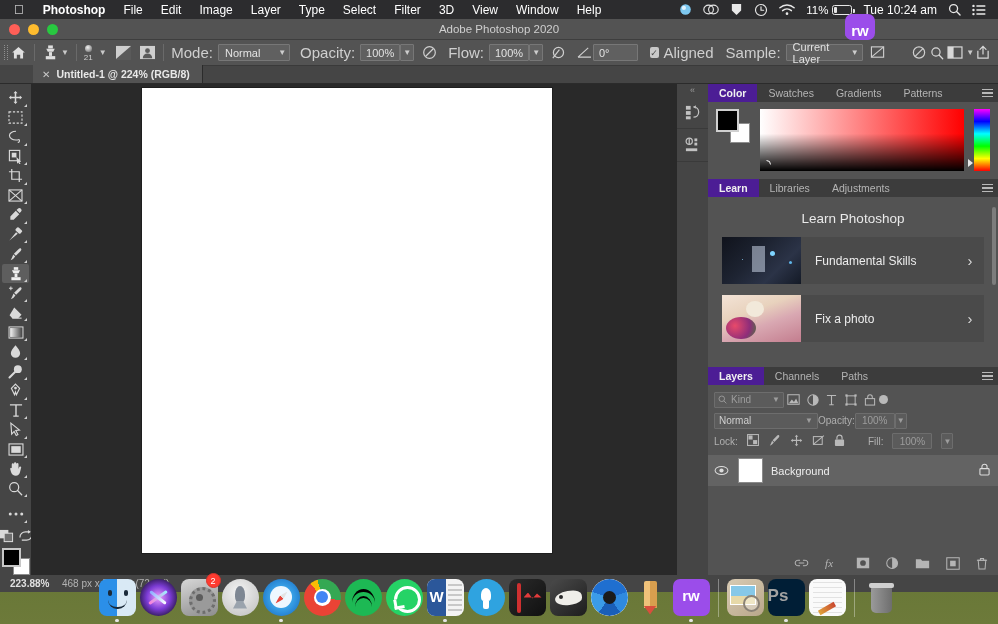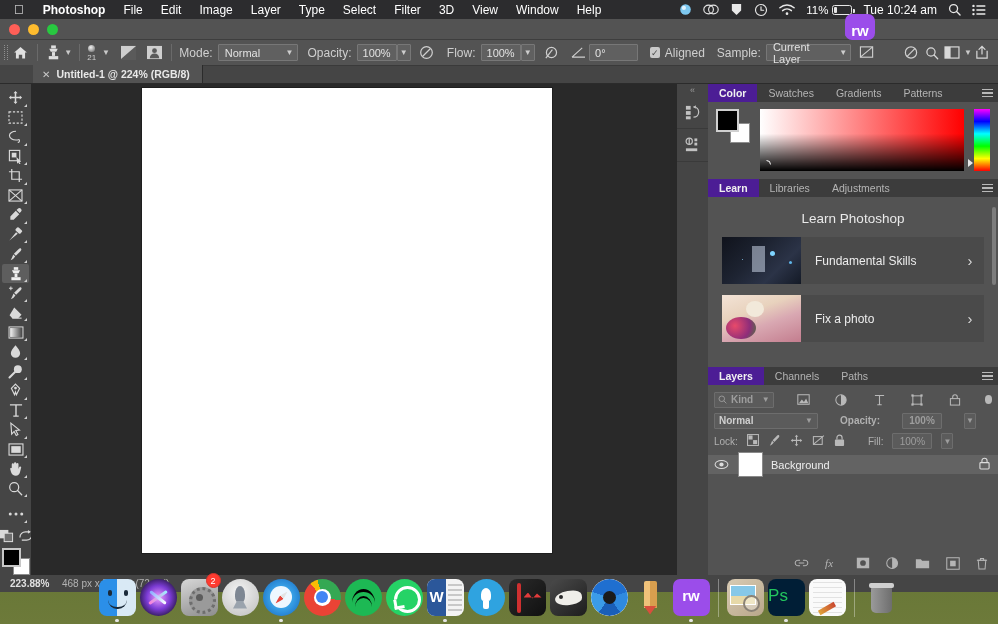--- a/index.html
+++ b/index.html
@@ -55,21 +55,21 @@
   #optionsbar {
     height:26px; background:#535353; display:flex; align-items:center;
     border-bottom:1px solid #3a3a3a; padding-left:2px; gap:0px;
   }
   .ob-grip { width:9px; height:26px; display:flex; align-items:center; justify-content:center; color:#8c8c8c; }
   .ob-grip:before{content:"";width:2px;height:15px;border-left:1px dotted #8f8f8f;border-right:1px dotted #8f8f8f;}
   .sep { width:1px; height:17px; background:#6a6a6a; margin:0 7px; }
   .ob-btn { width:22px; height:22px; display:flex;align-items:center;justify-content:center;color:#d2d2d2;}
   .ob-tool { display:flex; align-items:center; }
   .caret { font-size:8px; color:#c9c9c9; margin-left:2px; }
-  .lbl { font-size:12px; color:#cfcfcf; margin-right:5px; }
+  .lbl { font-size:15px; color:#cfcfcf; margin-right:5px; }
   .sel {
     background:#606060; border:1px solid #777; height:17px; display:flex; align-items:center;
     padding:0 3px 0 6px; color:#e2e2e2; font-size:11px; border-radius:1px; min-width:36px;
     justify-content:space-between;
   }
   .sel .cv { font-size:8px; margin-left:7px; color:#cdcdcd;}
   .field { background:#606060; border:1px solid #777; height:17px; display:flex;align-items:center;
     padding:0 5px; color:#e2e2e2; font-size:11px; border-radius:1px; }
   .chk { width:11px;height:11px;background:#c9c9c9;border-radius:2px;display:flex;align-items:center;justify-content:center;color:#4a4a4a;font-size:9px;margin-right:5px;}
   .brushnum { display:flex;flex-direction:column;align-items:center;justify-content:center;line-height:1;}
@@ -137,33 +137,33 @@
   .card .chev { width:28px; text-align:center; color:#dcdcdc; font-size:15px; }
   .thumb.a { background:linear-gradient(135deg,#10131c 0%,#1d2331 40%,#2b3347 70%,#141a26 100%); position:relative;}
   .thumb.a:before{content:"";position:absolute;left:30px;top:9px;width:13px;height:26px;background:#c8d4e6;opacity:.55;}
   .thumb.a:after{content:"";position:absolute;left:48px;top:14px;width:5px;height:5px;border-radius:50%;background:#7fd4ff;box-shadow:18px 9px 0 -1px #5fb4e8, -30px 6px 0 -2px #88c9f0;}
   .thumb.b { background:linear-gradient(160deg,#f3e3d6 0%,#e8d2bd 35%,#d9a8b2 60%,#c37d8e 100%); position:relative;}
   .thumb.b:before{content:"";position:absolute;left:4px;bottom:3px;width:30px;height:22px;border-radius:50%;background:radial-gradient(circle at 30% 40%,#e84a6a,#8e2d7a 60%, #4a7d3a 100%);}
   .thumb.b:after{content:"";position:absolute;left:24px;top:6px;width:18px;height:16px;border-radius:50%;background:#f2e9da;}
   .pscroll { position:absolute; right:2px; top:10px; width:4px; height:78px; background:#7d7d7d; border-radius:2px;}
   
   #layersbody { flex:1; display:flex; flex-direction:column; background:#535353;}
-  .lrow { height:21px; display:flex; align-items:center; padding:0 6px; gap:22px;font-weight:bold; }
+  .lrow { height:21px; display:flex; align-items:center; padding:0 6px; gap:0; }
   .kindbox { width:70px; height:16px; background:#5b5b5b; border:1px solid #6d6d6d; display:flex;align-items:center;
              gap:4px; padding:0 3px; font-size:10px; color:#9d9d9d; border-radius:1px;}
   .kindbox .cv{margin-left:auto;font-size:8px;}
   .filticon { width:19px; height:17px; display:flex;align-items:center;justify-content:center;color:#b9b9b9;}
   .toggleknob{width:9px;height:9px;border-radius:50%;background:#b9b9b9;}
   .blendsel { width:104px; height:16px; background:#5b5b5b; border:1px solid #6d6d6d; display:flex;align-items:center;
               padding:0 4px; font-size:10px; color:#cfcfcf; border-radius:1px;}
   .blendsel .cv{margin-left:auto;font-size:8px;color:#9d9d9d;}
   .opbox { width:40px;height:16px;background:#5b5b5b;border:1px solid #6d6d6d;display:flex;align-items:center;justify-content:center;font-size:10px;color:#9d9d9d;border-radius:1px;}
   .smallcv{width:12px;height:16px;background:#5b5b5b;border:1px solid #6d6d6d;display:flex;align-items:center;justify-content:center;font-size:8px;color:#9d9d9d;border-radius:1px;}
   .lockrow { height:20px; display:flex; align-items:center; padding:0 6px; gap:9px; font-size:10px; color:#b0b0b0;}
-  .layeritem { height:19px; background:#636363; display:flex; align-items:center; padding:0 8px 0 4px; gap:8px; margin-top:4px;}
+  .layeritem { height:31px; background:#636363; display:flex; align-items:center; padding:0 8px 0 4px; gap:8px; margin-top:4px;}
   .eye { width:18px; display:flex;align-items:center;justify-content:center;color:#d8d8d8;}
   .lthumb { width:25px;height:25px;background:#fff;border:1px solid #8a8a8a;}
   .lname { font-size:11px; color:#ededed; flex:1; }
   .lockglyph { color:#d8d8d8; }
   .lfooter { height:22px; display:flex; align-items:center; justify-content:flex-end; gap:16px; padding-right:10px; color:#b5b5b5; }
   
   #statusbar { height:17px; background:#454545; display:flex; align-items:center; font-size:10px; color:#cfcfcf; }
   #statusbar .zoomv { width:62px; padding-left:10px; font-weight:bold; color:#e0e0e0; }
   #statusbar .dims { color:#b3b3b3; }
   #statusbar .arr { margin-left:14px; color:#b3b3b3; font-size:9px;}
@@ -225,21 +225,21 @@
   .ic-pencil:before{content:"";position:absolute;left:12px;top:2px;width:13px;height:27px;background:linear-gradient(90deg,#f0c27a 0 45%,#d99f4e 45% 100%);border-radius:2px 2px 0 0;}
   .ic-pencil:after{content:"";position:absolute;left:12px;top:27px;width:13px;height:9px;background:#d94f3d;clip-path:polygon(0 0,100% 0,50% 100%);}
   .ic-rw{background:#9b4dea;border-radius:7px;}
   .ic-rw em{position:absolute;left:0;right:0;top:8px;text-align:center;color:#fff;font-style:normal;font-weight:bold;font-size:15px;}
   .ic-rw:before{content:"";position:absolute;left:-4px;top:13px;width:8px;height:9px;border-radius:50%;background:#9b4dea;}
   .ic-rw:after{content:"";position:absolute;left:14px;top:-4px;width:9px;height:8px;border-radius:50%;background:#9b4dea;}
   .ic-preview{background:linear-gradient(140deg,#d8cbb4,#b9a78a);}
   .ic-preview:before{content:"";position:absolute;left:3px;top:6px;width:24px;height:18px;background:linear-gradient(180deg,#86c8e8 0 55%,#e7d9a8 55% 100%);border:1.5px solid #fff;}
   .ic-preview:after{content:"";position:absolute;right:4px;bottom:4px;width:13px;height:13px;border-radius:50%;border:2.5px solid #8a8276;background:rgba(255,255,255,.35);}
   .ic-ps{background:#001e36;border-radius:8px;}
-  .ic-ps em{position:absolute;left:0;right:16px;top:7px;text-align:center;color:#22c55e;font-style:normal;font-weight:normal;font-size:17px;}
+  .ic-ps em{position:absolute;left:0;right:16px;top:7px;text-align:center;color:#a3a3a3;font-style:normal;font-weight:bold;font-size:17px;}
   .ic-textedit{background:#fafafa;}
   .ic-textedit:before{content:"";position:absolute;left:4px;top:3px;right:4px;bottom:3px;background:repeating-linear-gradient(#e2e2e2 0 1px, #fafafa 1px 5px);}
   .ic-textedit:after{content:"";position:absolute;left:9px;bottom:5px;width:18px;height:5px;background:linear-gradient(90deg,#e0a33c,#c9472f);transform:rotate(-30deg);}
   .ic-trash{background:transparent;}
   .ic-trash:before{content:"";position:absolute;left:8px;top:8px;width:21px;height:26px;background:linear-gradient(90deg,#9a9a9a,#6e6e6e);border-radius:2px 2px 5px 5px;}
   .ic-trash:after{content:"";position:absolute;left:6px;top:4px;width:25px;height:5px;background:#cfcfcf;border-radius:2px;}
 </style>
 </head>
 <body>
 
@@ -326,20 +326,21 @@
 </div>
 
 <div id="pswin">
 
   <div id="titlebar">
     <div class="traffic">
       <span class="tl r"></span>
       <span class="tl y"></span>
       <span class="tl g"></span>
     </div>
+    <div class="wtitle">Adobe Photoshop 2020</div>
   </div>
 
   <div id="optionsbar">
     <span class="ob-grip"></span>
     <span class="ob-btn">
       <svg width="15" height="14" viewBox="0 0 16 15">
           <path d="M8 1.2L1.2 7h1.9v6.3h3.1V9.4h3.6v3.9h3.1V7h1.9z" fill="#e0e0e0"></path>
         </svg>
     </span>
     <span class="sep"></span>

